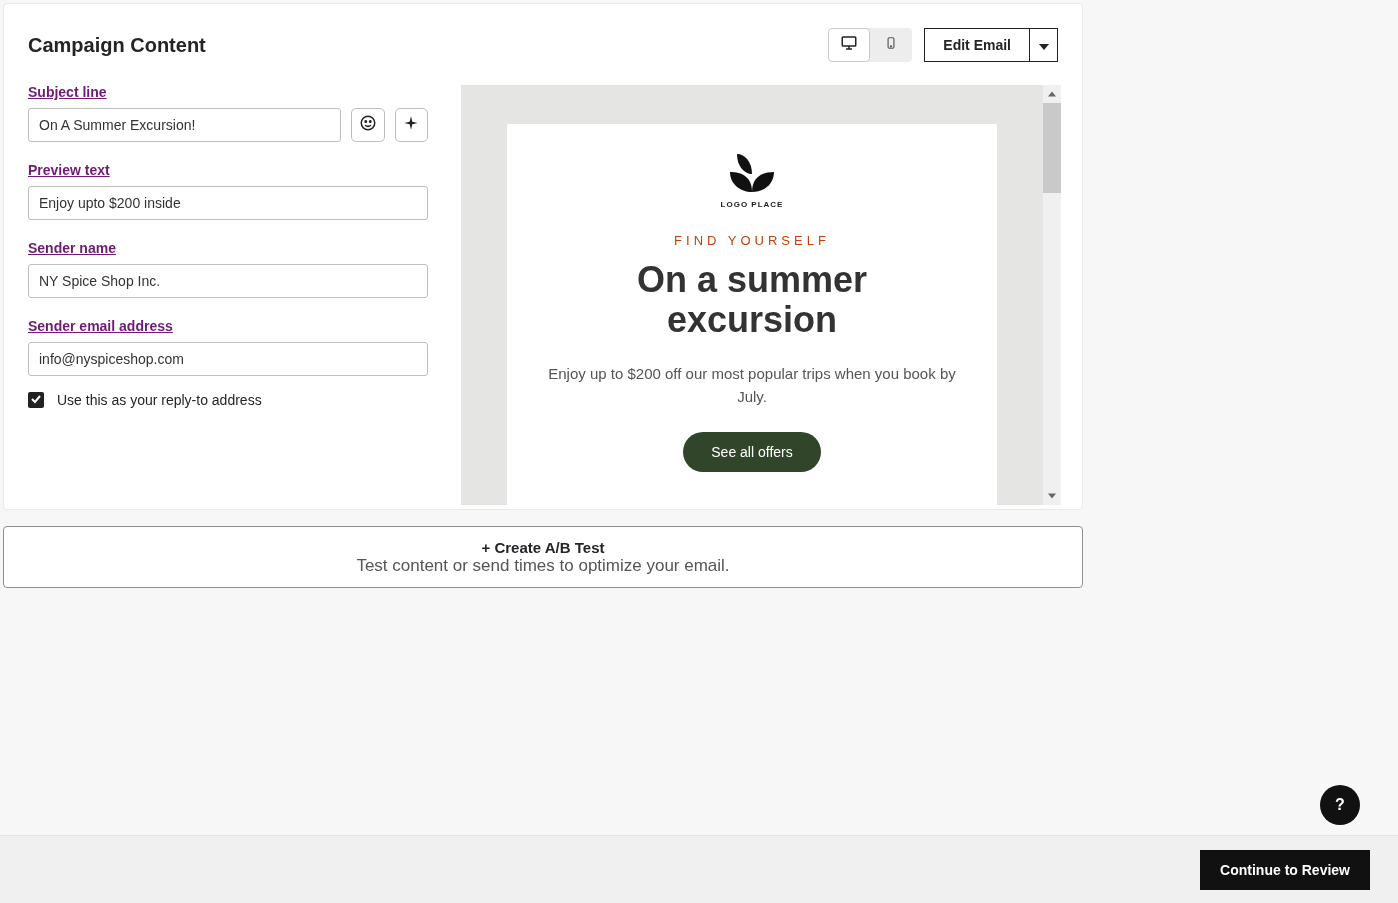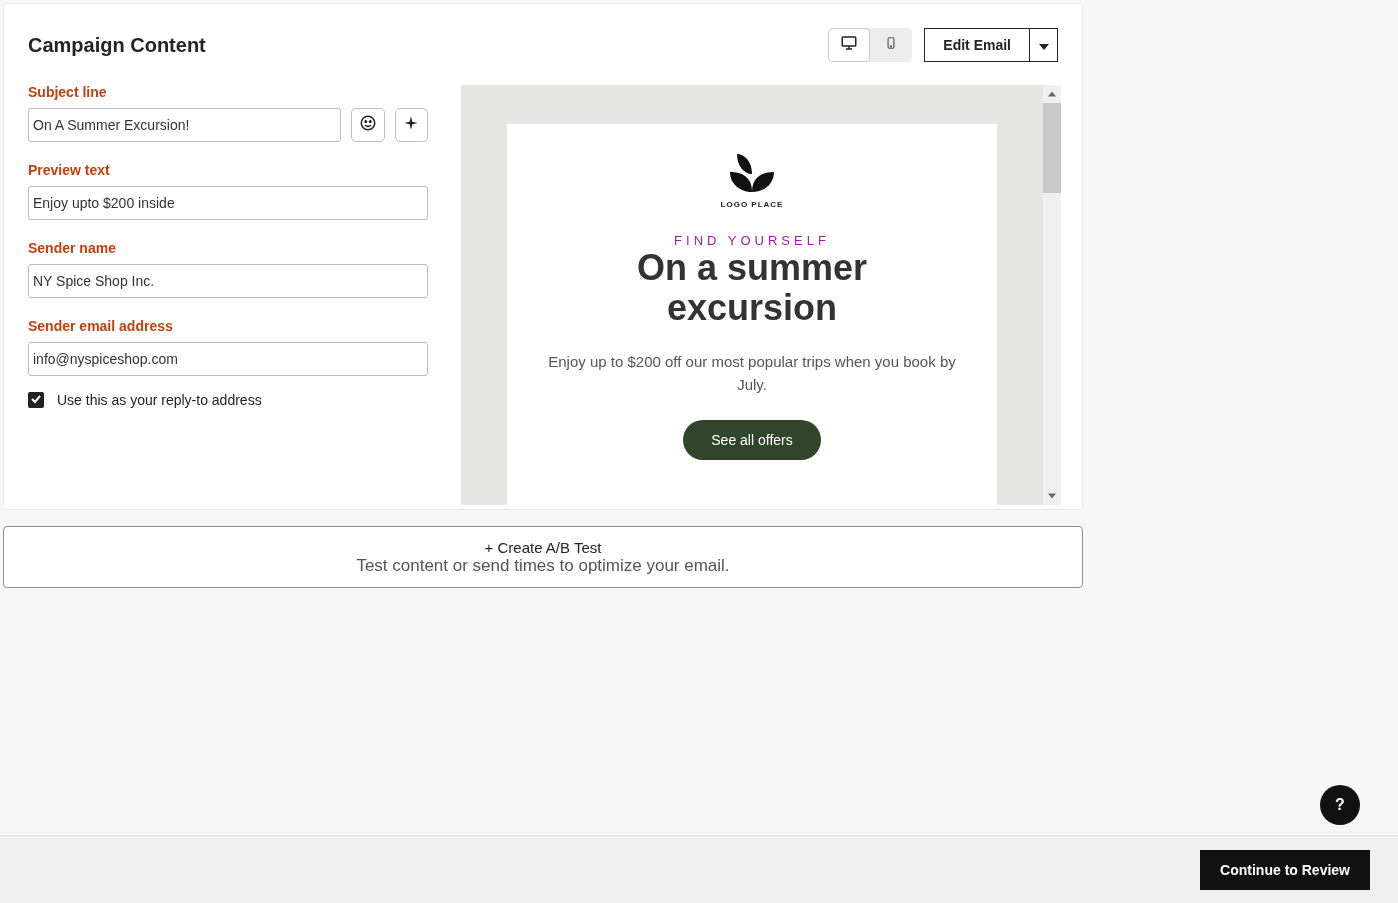--- a/index.html
+++ b/index.html
@@ -101,34 +101,35 @@
   .form-col {
     width: 400px;
   }
 
   .field {
     margin-bottom: 20px;
   }
   .field-label {
     font-size: 14px;
     font-weight: 600;
-    color: #c2410c;
+    color: #701a75;
     display: block;
     margin-bottom: 8px;
+    text-decoration: underline;
   }
   .input-row {
     display: flex;
     gap: 10px;
     align-items: center;
   }
   .text-input {
     height: 34px;
     border: 1px solid #bdbdbd;
     border-radius: 3px;
-    padding: 0 4px;
+    padding: 0 10px;
     font-size: 14px;
     color: #333;
     background: #fff;
     width: 320px;
   }
   .text-input.full { width: 400px; }
 
   .icon-btn {
     width: 34px;
     height: 34px;
@@ -182,21 +183,22 @@
   .logo-text {
     font-size: 8px;
     letter-spacing: 1px;
     font-weight: 700;
     color: #222;
     margin-top: 4px;
   }
   .eyebrow {
     font-size: 13px;
     letter-spacing: 4px;
-    color: #a21caf;
+    color: #c2410c;
+    margin-bottom: 12px;
   }
   .hero-title {
     font-size: 36px;
     font-weight: 700;
     color: #333;
     line-height: 1.1;
     margin-bottom: 24px;
   }
   .hero-body {
     font-size: 15px;
@@ -247,21 +249,21 @@
     height: 62px;
     background: #fff;
     border: 1px solid #8f8f8f;
     border-radius: 4px;
     display: flex;
     flex-direction: column;
     align-items: center;
     justify-content: center;
     cursor: pointer;
   }
-  .ab-title { font-size: 15px; font-weight: 400; }
+  .ab-title { font-size: 15px; font-weight: 700; }
   .ab-sub { font-size: 17px; color: #555; }
 
   
   .footer-bar {
     position: absolute;
     left: 0; right: 0; bottom: 0;
     height: 68px;
     background: #f0f0f0;
     border-top: 1px solid #e3e3e3;
     display:flex;

